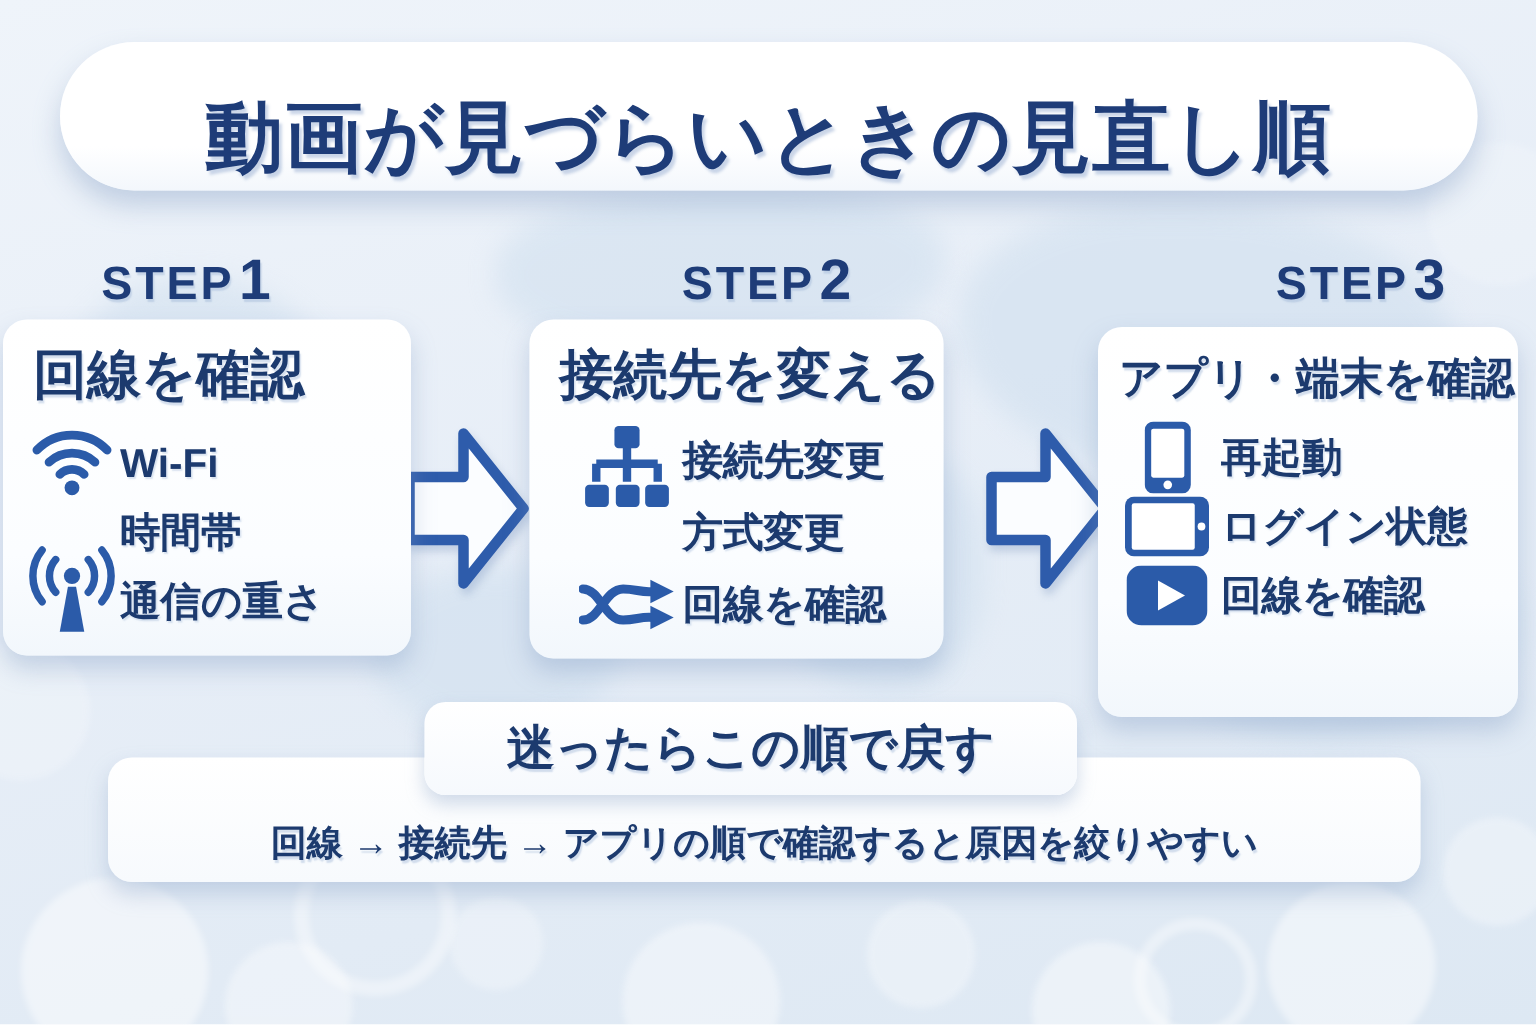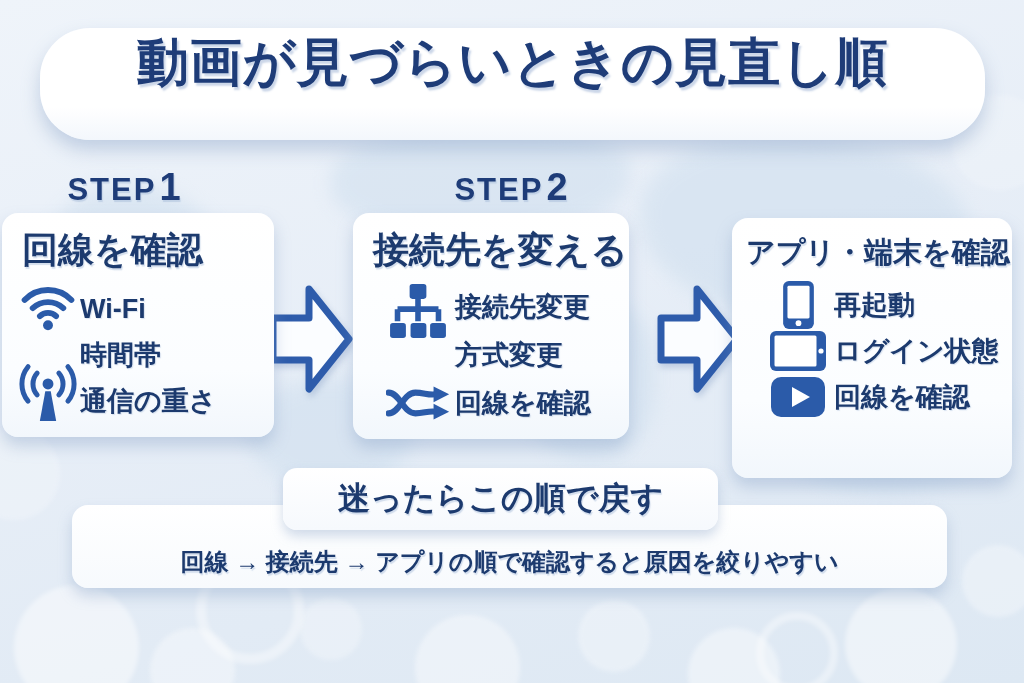--- a/index.html
+++ b/index.html
@@ -23,24 +23,24 @@
   .b5{left:578px;top:600px;width:72px;height:72px;opacity:.7;}
   .b6{left:688px;top:628px;width:92px;height:92px;opacity:.9;}
   .b7{left:845px;top:588px;width:112px;height:112px;}
   .b8{left:962px;top:545px;width:72px;height:72px;opacity:.7;}
   .b9{left:-32px;top:428px;width:92px;height:92px;opacity:.5;}
   .b10{left:952px;top:95px;width:95px;height:95px;opacity:.4;}
   .ring{background:transparent;border:10px solid rgba(255,255,255,.38);}
   .r1{left:196px;top:556px;width:88px;height:88px;}
   .r2{left:756px;top:612px;width:66px;height:66px;border-width:8px;}
   
-  .title-pill{position:absolute;left:40px;top:28px;width:945px;height:112px;border-radius:50px;
+  .title-pill{position:absolute;left:40px;top:28px;width:945px;height:99px;border-radius:50px;
     background:linear-gradient(180deg,#ffffff 70%,#f3f7fc 100%);z-index:3;
     box-shadow:0 10px 18px rgba(140,165,200,.45);
-    display:flex;align-items:flex-start;justify-content:center;}
+    display:flex;align-items:flex-end;justify-content:center;}
   .title-pill h1{margin:0;font-size:52px;font-weight:800;color:#1e3c78;letter-spacing:1px;
     text-shadow:2px 3px 2px rgba(140,165,205,.45);}
   
   .step-label{position:absolute;top:166px;transform:translateX(-50%);z-index:3;
     color:#1e3c78;font-weight:800;letter-spacing:2px;white-space:nowrap;
     text-shadow:1px 2px 1px rgba(150,175,210,.4);}
   .step-label .w{font-size:31px;}
   .step-label .n{font-size:38px;margin-left:3px;}
   .sl1{left:125px;} .sl2{left:512px;} .sl3{left:908px;}
   
@@ -49,21 +49,21 @@
   .c1{left:2px;top:213px;width:272px;height:224px;}
   .c2{left:353px;top:213px;width:276px;height:226px;}
   .c3{left:732px;top:218px;width:280px;height:260px;}
   .card h2{margin:0;color:#1c3a6e;font-weight:800;white-space:nowrap;
     text-shadow:1px 2px 1px rgba(150,175,210,.4);}
   .c1 h2,.c2 h2{padding:13px 10px 0 20px;font-size:36px;}
   .c3 h2{padding:15px 6px 0 14px;font-size:29px;}
   .rows{position:relative;}
   .c1 .rows{margin-top:11px;padding-left:14px;}
   .c2 .rows{margin-top:8px;padding-left:28px;}
-  .c3 .rows{margin-top:9px;padding-left:30px;font-family:Liberation Serif, serif;}
+  .c3 .rows{margin-top:9px;padding-left:10px;font-family:Liberation Serif, serif;}
   .row{display:flex;align-items:center;}
   .c1 .row{height:46px;} .c2 .row{height:48px;} .c3 .row{height:46px;}
   .islot{flex:0 0 auto;display:flex;align-items:center;justify-content:center;}
   .c1 .islot{width:64px;} .c2 .islot{width:74px;} .c3 .islot{width:72px;}
   .rtext{color:#1c3a6e;font-weight:800;font-size:27px;white-space:nowrap;
     text-shadow:1px 1px 1px rgba(150,175,210,.35);text-align:center;}
   .raise{margin-top:-16px;} .sink{margin-top:8px;}
   
   .flow{position:absolute;z-index:2;filter:drop-shadow(2px 4px 3px rgba(130,155,195,.4));}
   .a1{left:268px;top:282px;} .a2{left:656px;top:282px;}
@@ -109,20 +109,23 @@
   <div class="title-pill">
     <h1>動画が見づらいときの見直し順</h1>
   </div>
 
   <div class="step-label sl1">
     <span class="w">STEP</span><span class="n">1</span>
   </div>
   <div class="step-label sl2">
     <span class="w">STEP</span><span class="n">2</span>
   </div>
+  <div class="step-label sl3">
+    <span class="w">STEP</span><span class="n">3</span>
+  </div>
 
   <div class="card c1">
     <h2>回線を確認</h2>
     <div class="rows">
       <div class="row">
         <span class="islot">
           <svg width="54" height="46" viewBox="0 0 60 50">
             <g stroke="#2b5ba9" stroke-width="6.5" fill="none" stroke-linecap="round">
               <path d="M4 15 A36 36 0 0 1 56 15"></path>
               <path d="M13 24 A25 25 0 0 1 47 24"></path>

